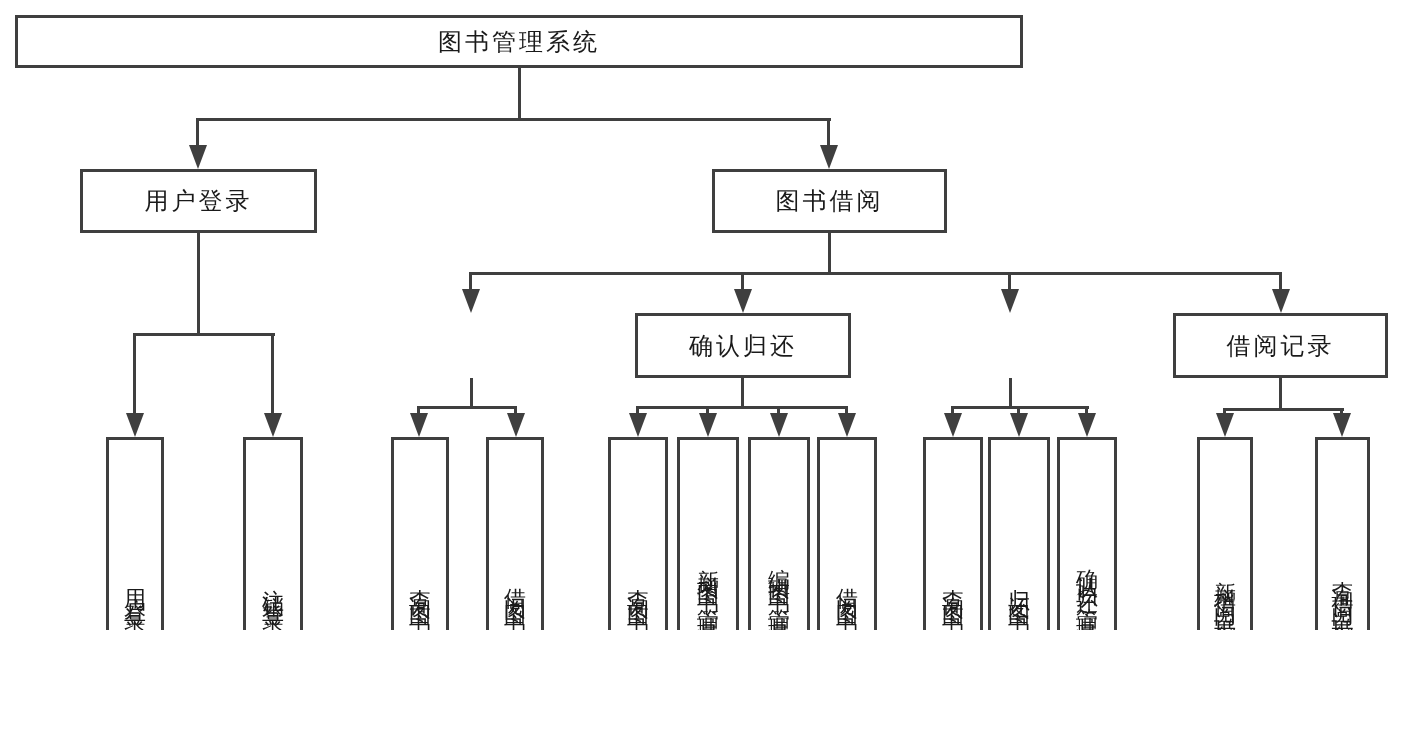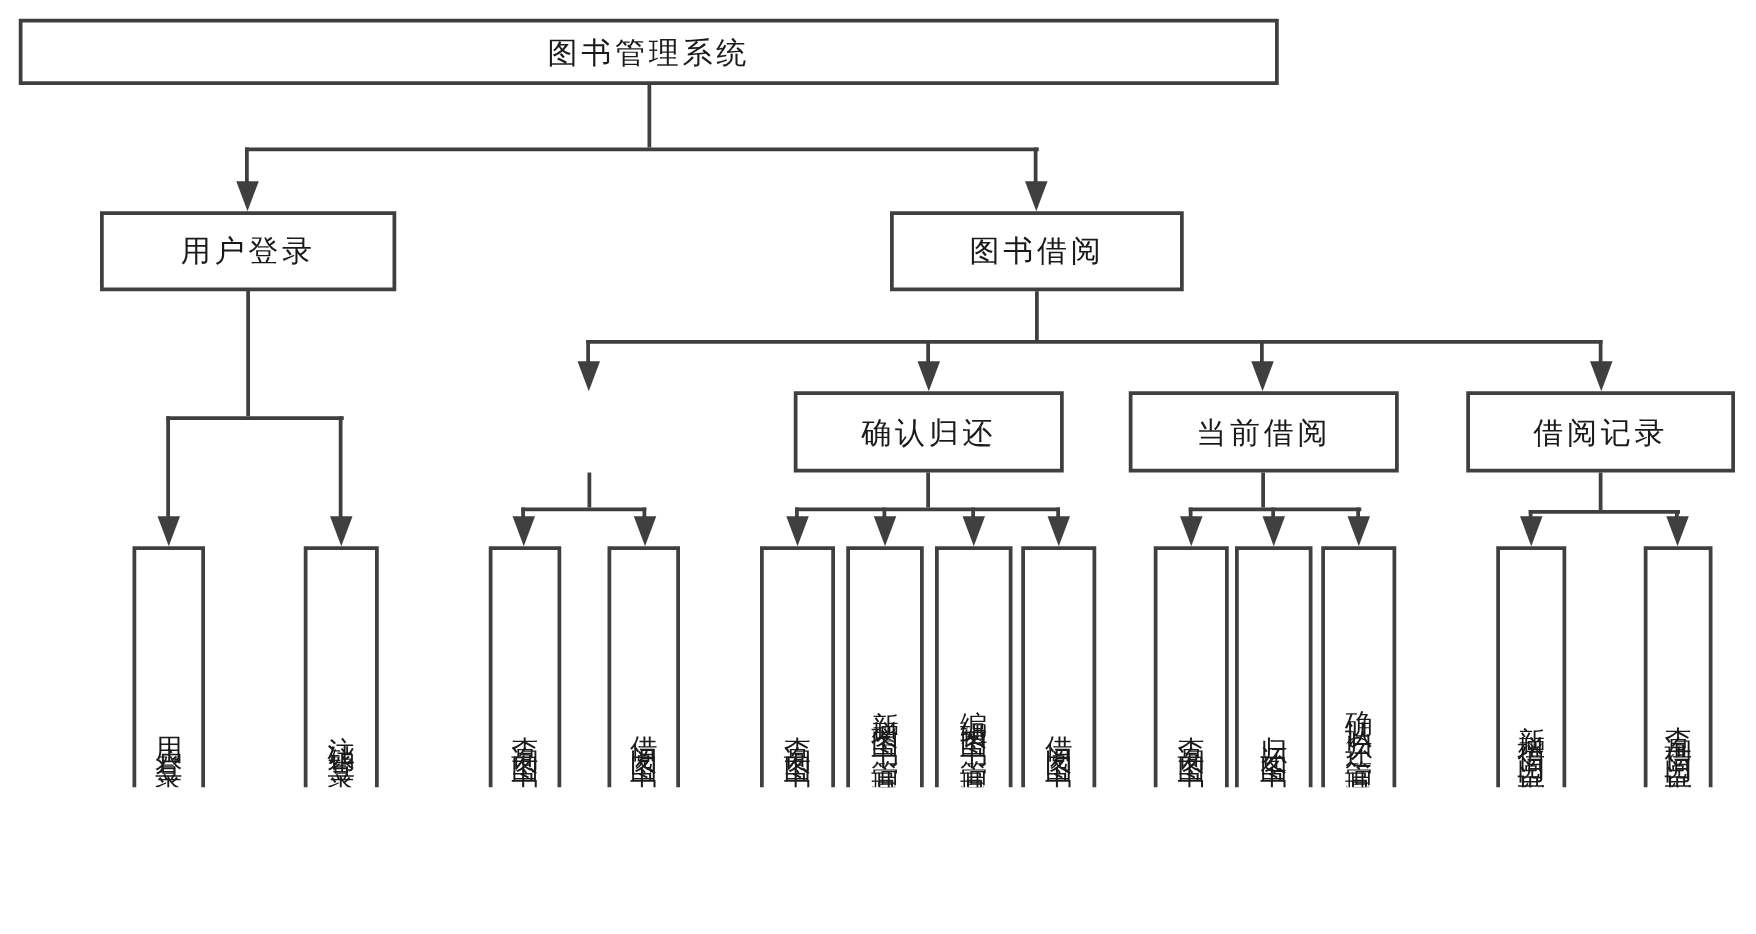--- a/index.html
+++ b/index.html
@@ -105,23 +105,20 @@
   <div class="vline" style="left:741px;top:272px;height:19px"></div>
   <div class="ahead" style="left:734px;top:289px"></div>
   <div class="vline" style="left:1008px;top:272px;height:19px"></div>
   <div class="ahead" style="left:1001px;top:289px"></div>
   <div class="vline" style="left:1279px;top:272px;height:19px"></div>
   <div class="ahead" style="left:1272px;top:289px"></div>
 
   <div class="box h" style="left:635px;top:313px;width:216px;height:65px">
     <span>确认归还</span>
   </div>
-  <div class="box h" style="left:903px;top:313px;width:216px;height:65px">
-    <span>当前借阅</span>
-  </div>
   <div class="box h" style="left:1173px;top:313px;width:215px;height:65px">
     <span>借阅记录</span>
   </div>
 
   <div class="vline" style="left:470px;top:378px;height:28px"></div>
   <div class="hline" style="left:417px;top:406px;width:100px"></div>
   <div class="vline" style="left:417px;top:406px;height:9px"></div>
   <div class="ahead" style="left:410px;top:413px"></div>
   <div class="vline" style="left:514px;top:406px;height:9px"></div>
   <div class="ahead" style="left:507px;top:413px"></div>

